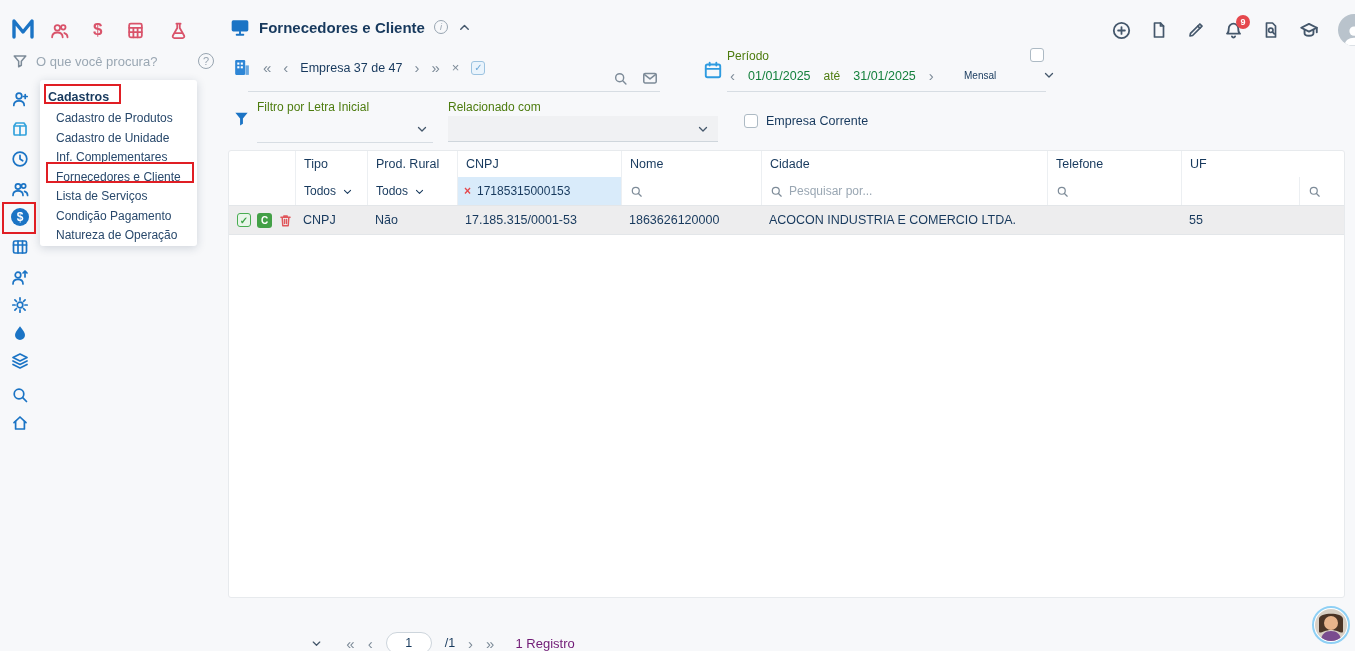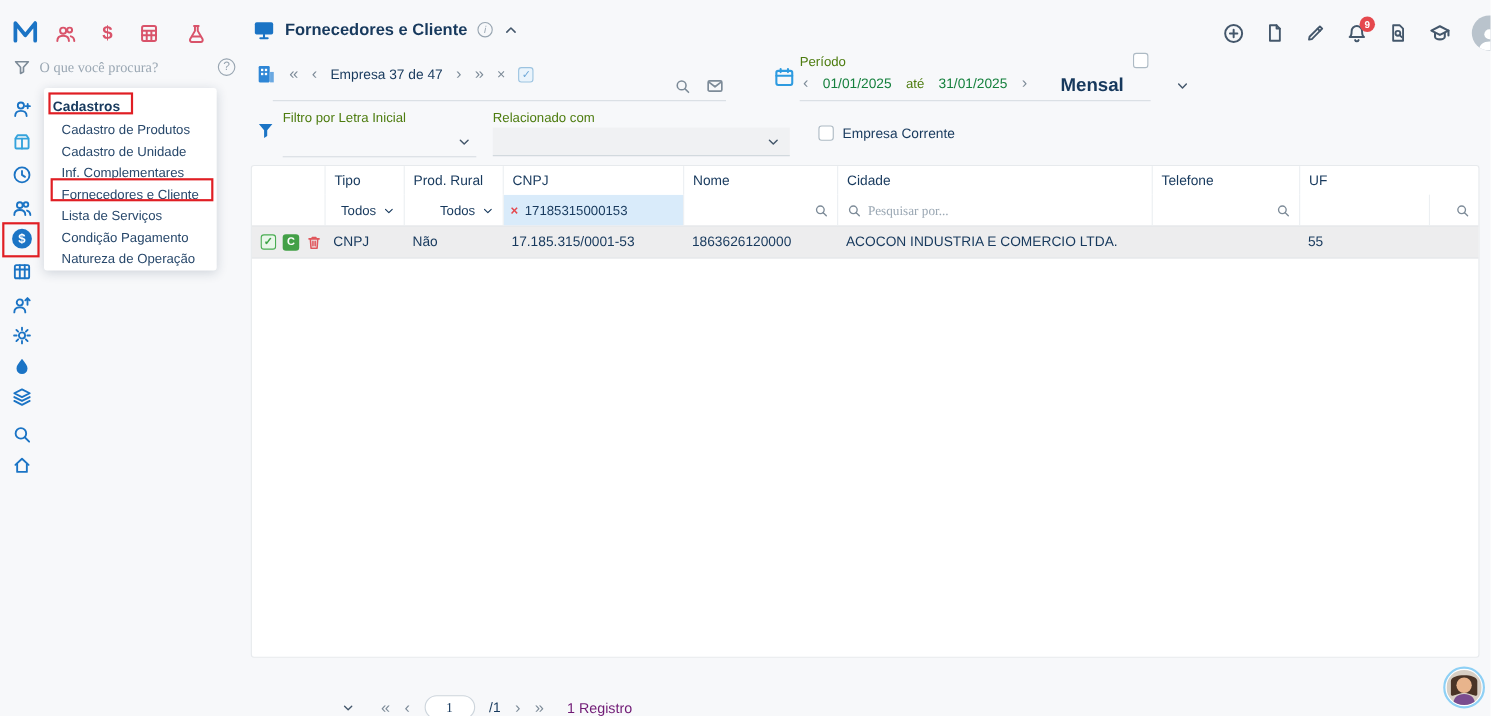--- a/index.html
+++ b/index.html
@@ -3,21 +3,21 @@
 <meta charset="utf-8">
 <style>
   * { margin:0; padding:0; box-sizing:border-box; }
   html,body { width:1355px; height:651px; }
   body { background:#f7f8fa; font-family:"Liberation Sans",sans-serif; color:#17395d; overflow:hidden; }
   #app { position:relative; width:1355px; height:651px; }
   .abs { position:absolute; }
   .flex { display:flex; align-items:center; }
   svg { display:block; }
   .st { fill:none; stroke:currentColor; stroke-width:1.7; stroke-linecap:round; stroke-linejoin:round; }
-  input { font-family:Liberation Serif, serif; border:none; outline:none; background:transparent; color:#17395d; }
+  input { font-family:Liberation Sans, sans-serif; border:none; outline:none; background:transparent; color:#17395d; }
   ::placeholder { color:#9aa7b3; }
 
   
   .red-ic { color:#d9536a; }
   .blue-ic { color:#1b74c5; }
   .gray-ic { color:#7d8b98; }
   .dark-ic { color:#44576b; }
   .page-title { font-size:15px; font-weight:bold; color:#17395d; }
   .info-circle { width:14px; height:14px; border:1.3px solid #98a5b1; border-radius:50%; color:#98a5b1;
                  font-size:9px; display:flex; align-items:center; justify-content:center; font-style:italic; }
@@ -43,36 +43,36 @@
 
   
   .anno { position:absolute; border:2px solid #e01e24; pointer-events:none; z-index:50; }
 
   
   .nav-arrow { color:#7d8b98; font-size:15px; cursor:pointer; line-height:1; }
   .nav-label { font-size:12.5px; color:#17395d; }
   .underline { position:absolute; height:1px; background:#d7dde3; }
   .gray-label { font-size:12px; color:#4d7c0f; }
   .date-text { font-size:12.5px; color:#15803d; }
-  .mode-text { font-size:17px; font-weight:bold; color:#17395d; }
+  .mode-text { font-size:10px; font-weight:normal; color:#17395d; }
   .cb { width:14px; height:14px; border:1.5px solid #adbac4; border-radius:3px; background:#fff;
         display:inline-flex; align-items:center; justify-content:center; font-size:10px; color:transparent;
         cursor:pointer; flex:none; }
   .cb.checked-blue { background:#eaf4fc; border-color:#9cc3e0; color:#6ea8d8; }
   .cb.checked-green { background:#e9f6ea; border-color:#49ad52; color:#3da347; font-weight:bold; }
   .select-gray { position:absolute; background:#f0f1f3; border-bottom:1px solid #cfd6dc; }
 
   
   .table { position:absolute; left:228px; top:150px; width:1117px; height:448px; background:#fff;
            border:1px solid #e7eaed; border-radius:3px; }
   .trow { display:grid; grid-template-columns:66px 72px 90px 164px 140px 286px 134px 118px 45px; }
   .thead .cell { font-size:12.5px; color:#17395d; padding:6px 8px; height:26px; }
   .cell { border-left:1px solid #eceff2; overflow:hidden; white-space:nowrap; }
   .cell:first-child { border-left:none; }
-  .tfilter .cell { height:28px; display:flex; align-items:center; padding:0 8px; gap:6px; font-size:12px; color:#17395d;justify-content:flex-end; }
+  .tfilter .cell { height:28px; display:flex; align-items:center; padding:0 8px; gap:6px; font-size:12px; color:#17395d; }
   .tdata { background:#ededee; border-top:1px solid #e3e6e9; border-bottom:1px solid #e3e6e9; }
   .tdata .cell { height:28px; display:flex; align-items:center; padding:0 8px; gap:6px; font-size:12.5px;
                  color:#17395d; border-left:none; }
   .cnpj-chip { display:flex; align-items:center; gap:6px; background:#d9ebfa; align-self:stretch; flex:1;
                padding:0 6px; }
   .clear-x { color:#e5484d; font-size:12px; font-weight:bold; cursor:pointer; }
   .c-badge { width:15px; height:15px; background:#43a047; color:#fff; font-size:10px; font-weight:bold;
              border-radius:3px; display:flex; align-items:center; justify-content:center; flex:none; }
   .dd { display:flex; align-items:center; gap:5px; cursor:pointer; }
 

